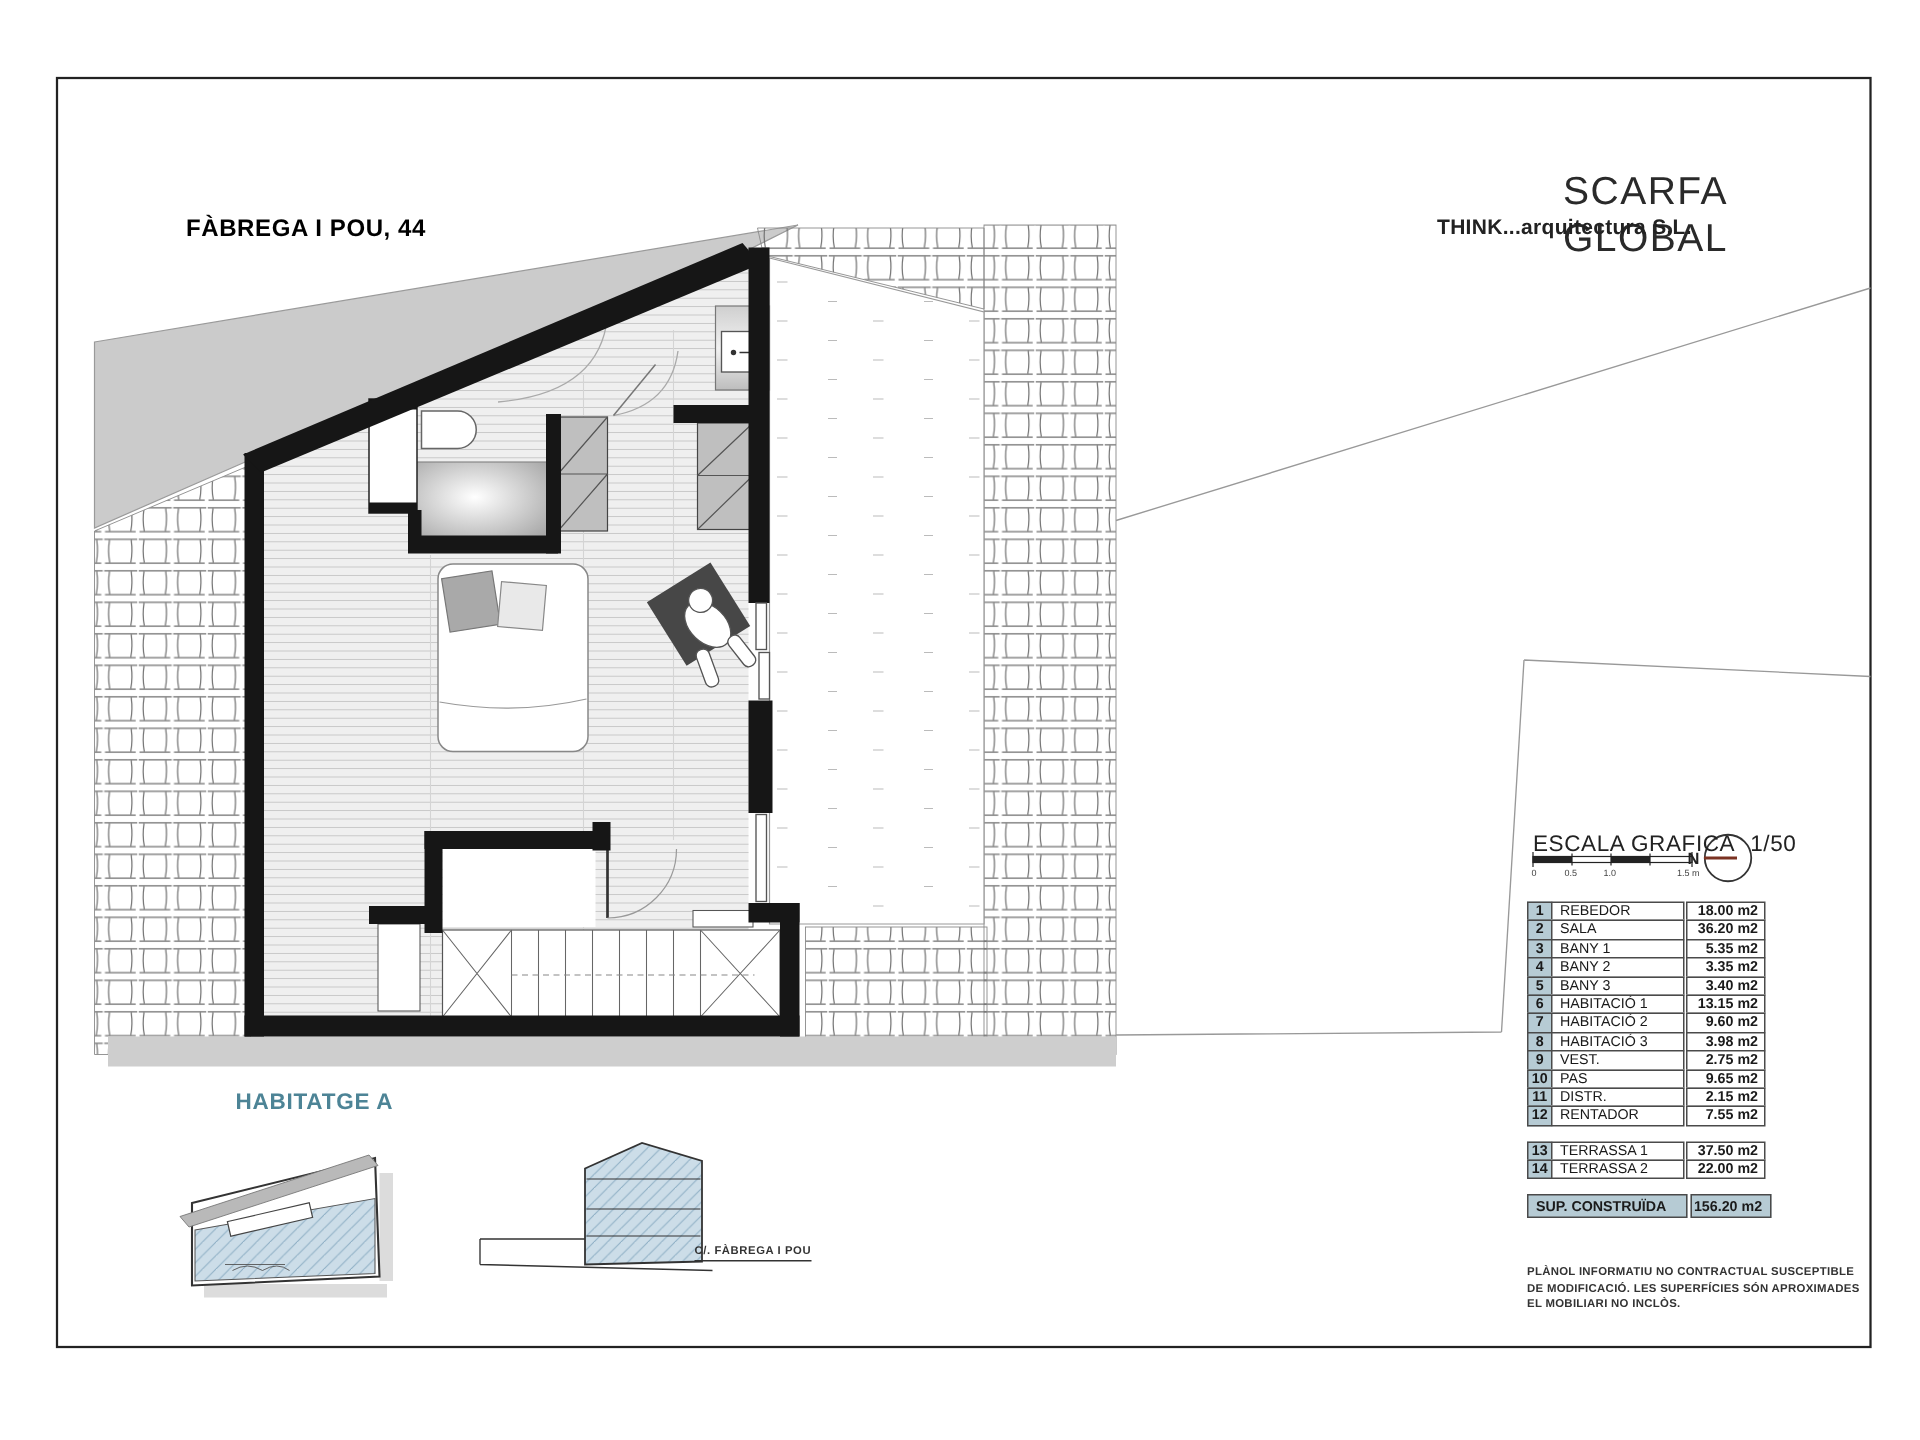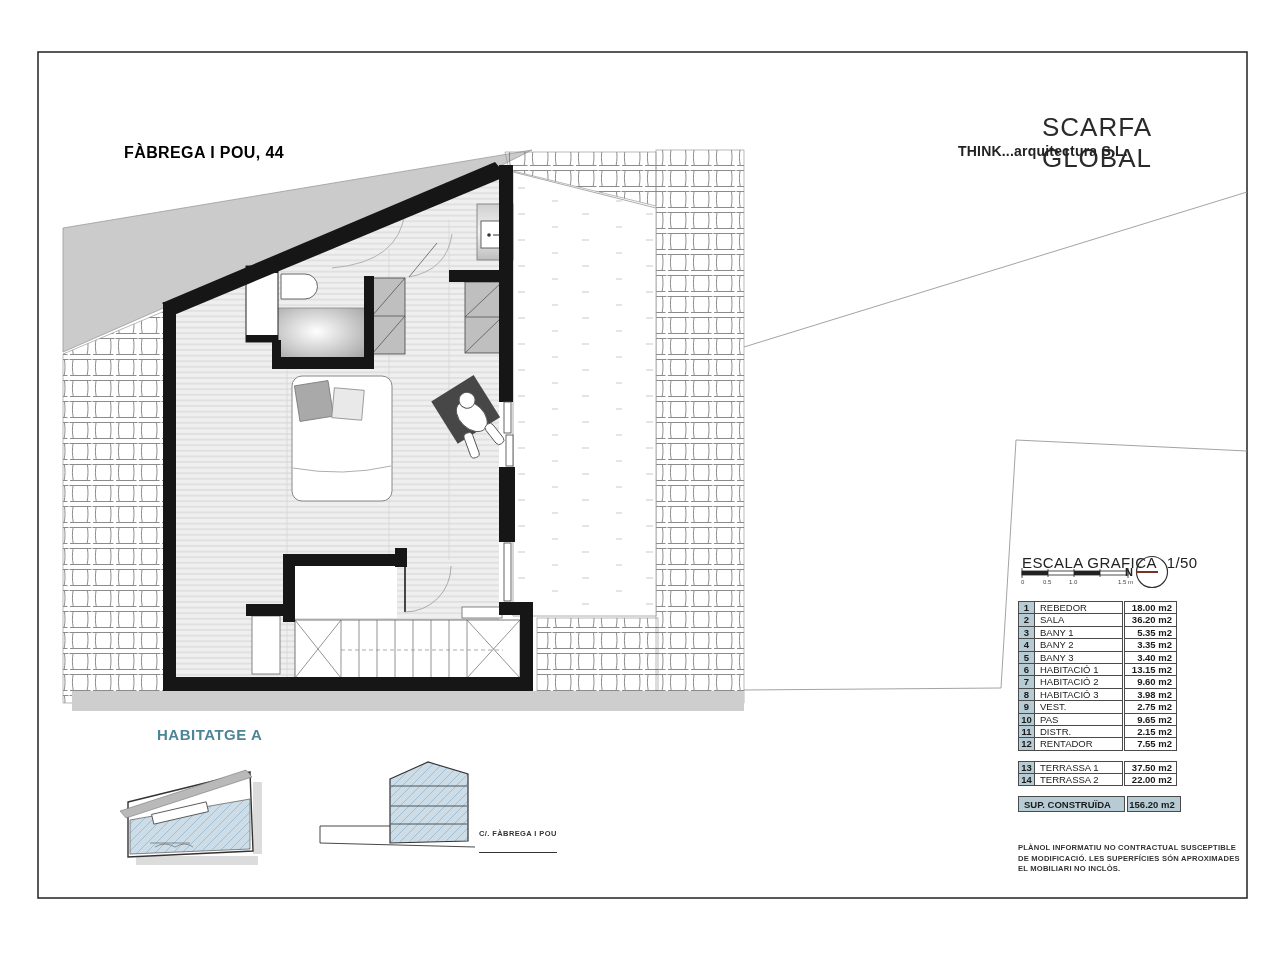--- a/index.html
+++ b/index.html
@@ -5,21 +5,21 @@
   html,body{margin:0;padding:0;background:#fff;}
   #sheet{position:relative;width:1280px;height:960px;background:#fff;overflow:hidden;
          font-family:"Liberation Sans",sans-serif;color:#1a1a1a;}
   #plan-svg{position:absolute;left:0;top:0;width:1280px;height:960px;}
   .abs{position:absolute;}
   .title{font-size:24px;font-weight:700;letter-spacing:.5px;color:#161616;}
   .subtitle{font-size:16px;font-weight:600;letter-spacing:.4px;color:#000000;}
   .brand{font-size:26px;font-weight:500;letter-spacing:1px;color:#2a2a2a;text-align:right;}
   .brand-sub{font-size:14px;font-weight:700;color:#222;text-align:left;letter-spacing:.2px;}
   .habitatge{font-size:15px;font-weight:600;letter-spacing:.5px;color:#4d8496;}
-  .street{font-size:7.5px;font-weight:600;color:#333;letter-spacing:.4px;border-bottom:1px solid #333;padding-bottom:14px;margin-left:16px;}
+  .street{font-size:7.5px;font-weight:600;color:#333;letter-spacing:.4px;border-bottom:1px solid #333;padding-bottom:2px;}
   .scale-lbl{font-size:15px;font-weight:400;color:#222;letter-spacing:.4px;text-align:center;}
   .scale-ratio{margin-left:10px;}
   
   .lg{width:170px;}
   .lg-row{display:flex;margin-top:-1px;}
   .lg-cell{border:1px solid #4a4a4a;box-sizing:border-box;height:13.4px;line-height:12.4px;
            font-size:9.5px;background:#fff;white-space:nowrap;overflow:hidden;}
   .c-num{width:17px;text-align:center;background:#b6cbd4;font-weight:700;margin-right:-1px;}
   .c-name{width:89px;padding-left:5px;font-weight:400;margin-right:1px;}
   .c-area{width:53px;text-align:right;padding-right:4px;font-weight:600;}

